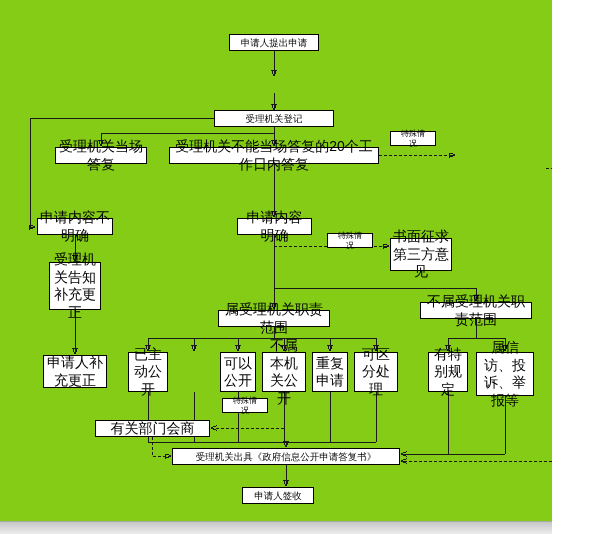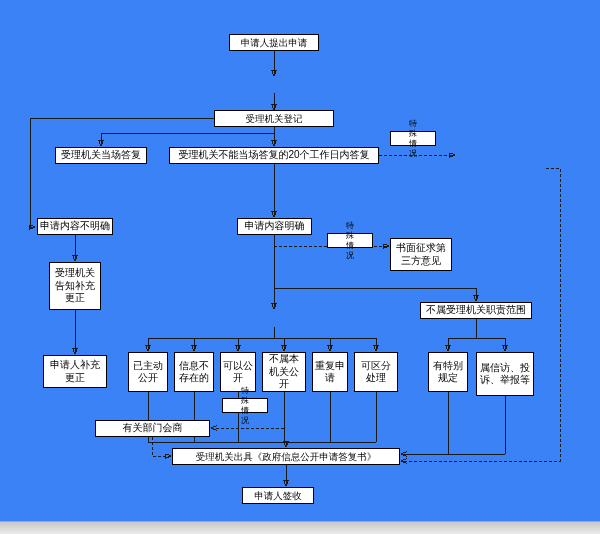--- a/index.html
+++ b/index.html
@@ -1,29 +1,29 @@
 <!DOCTYPE html>
 <html><head>
 <meta charset="utf-8">
 <style>
   html,body{margin:0;padding:0;background:#fff;}
   .canvas{
-    position:relative;width:600px;height:534px;background:#3b82f6;overflow:hidden;
+    position:relative;width:552px;height:534px;background:#84cc16;overflow:hidden;
     font-family:"Liberation Sans","DejaVu Sans",sans-serif;color:#000;
   }
   .wires{position:absolute;left:0;top:0;}
   .wires path{fill:none;stroke:#1a1a1a;stroke-width:1;shape-rendering:crispEdges;}
   .wires .dashed path{stroke-dasharray:3 2;}
   .node{
     position:absolute;box-sizing:border-box;border:1px solid #000;background:#fff;
     display:flex;align-items:center;justify-content:center;text-align:center;
-    font-size:10px;line-height:1.25;padding:1px 2px;
+    font-size:14px;line-height:1.25;padding:1px 2px;
   }
   .node.lg{font-size:9.5px;}
-  .node.sm{font-size:8px;padding:0 18px;}
+  .node.sm{font-size:8px;padding:0 10px;}
   .bottom-bar{
     position:absolute;left:0;top:521px;width:600px;height:13px;
     background:linear-gradient(to bottom,#c6c6c6,#efefef);
     border-top:1px solid #a8a8a8;
   }
 </style>
 </head>
 <body>
 
 <div class="canvas">
@@ -82,24 +82,24 @@
   <div class="node lg" style="left:229px;top:34px;width:90px;height:17px">申请人提出申请</div>
   <div class="node lg" style="left:214px;top:110px;width:120px;height:17px">受理机关登记</div>
   <div class="node" style="left:55px;top:147px;width:92px;height:17px">受理机关当场答复</div>
   <div class="node" style="left:169px;top:147px;width:210px;height:17px">受理机关不能当场答复的20个工作日内答复</div>
   <div class="node sm" style="left:390px;top:131px;width:46px;height:15px">特殊情况</div>
   <div class="node" style="left:37px;top:218px;width:76px;height:17px">申请内容不明确</div>
   <div class="node" style="left:237px;top:218px;width:75px;height:17px">申请内容明确</div>
   <div class="node sm" style="left:327px;top:233px;width:46px;height:15px">特殊情况</div>
   <div class="node" style="left:390px;top:238px;width:62px;height:33px">书面征求第三方意见</div>
   <div class="node" style="left:49px;top:262px;width:52px;height:48px">受理机关告知补充更正</div>
+  <div class="node" style="left:218px;top:310px;width:112px;height:17px">属受理机关职责范围</div>
   <div class="node" style="left:420px;top:302px;width:112px;height:17px">不属受理机关职责范围</div>
   <div class="node" style="left:43px;top:355px;width:64px;height:33px">申请人补充更正</div>
   <div class="node" style="left:128px;top:352px;width:40px;height:40px">已主动公开</div>
-  <div class="node" style="left:174px;top:352px;width:40px;height:40px">信息不存在的</div>
   <div class="node" style="left:220px;top:352px;width:36px;height:40px">可以公开</div>
   <div class="node" style="left:262px;top:352px;width:44px;height:40px">不属本机关公开</div>
   <div class="node" style="left:312px;top:352px;width:36px;height:40px">重复申请</div>
   <div class="node" style="left:428px;top:352px;width:40px;height:40px">有特别规定</div>
   <div class="node" style="left:354px;top:352px;width:44px;height:40px">可区分处理</div>
   <div class="node" style="left:476px;top:352px;width:58px;height:44px">属信访、投诉、举报等</div>
   <div class="node sm" style="left:222px;top:398px;width:46px;height:15px">特殊情况</div>
   <div class="node" style="left:95px;top:420px;width:115px;height:17px">有关部门会商</div>
   <div class="node lg" style="left:172px;top:448px;width:228px;height:17px">受理机关出具《政府信息公开申请答复书》</div>
   <div class="node lg" style="left:242px;top:487px;width:72px;height:17px">申请人签收</div>

